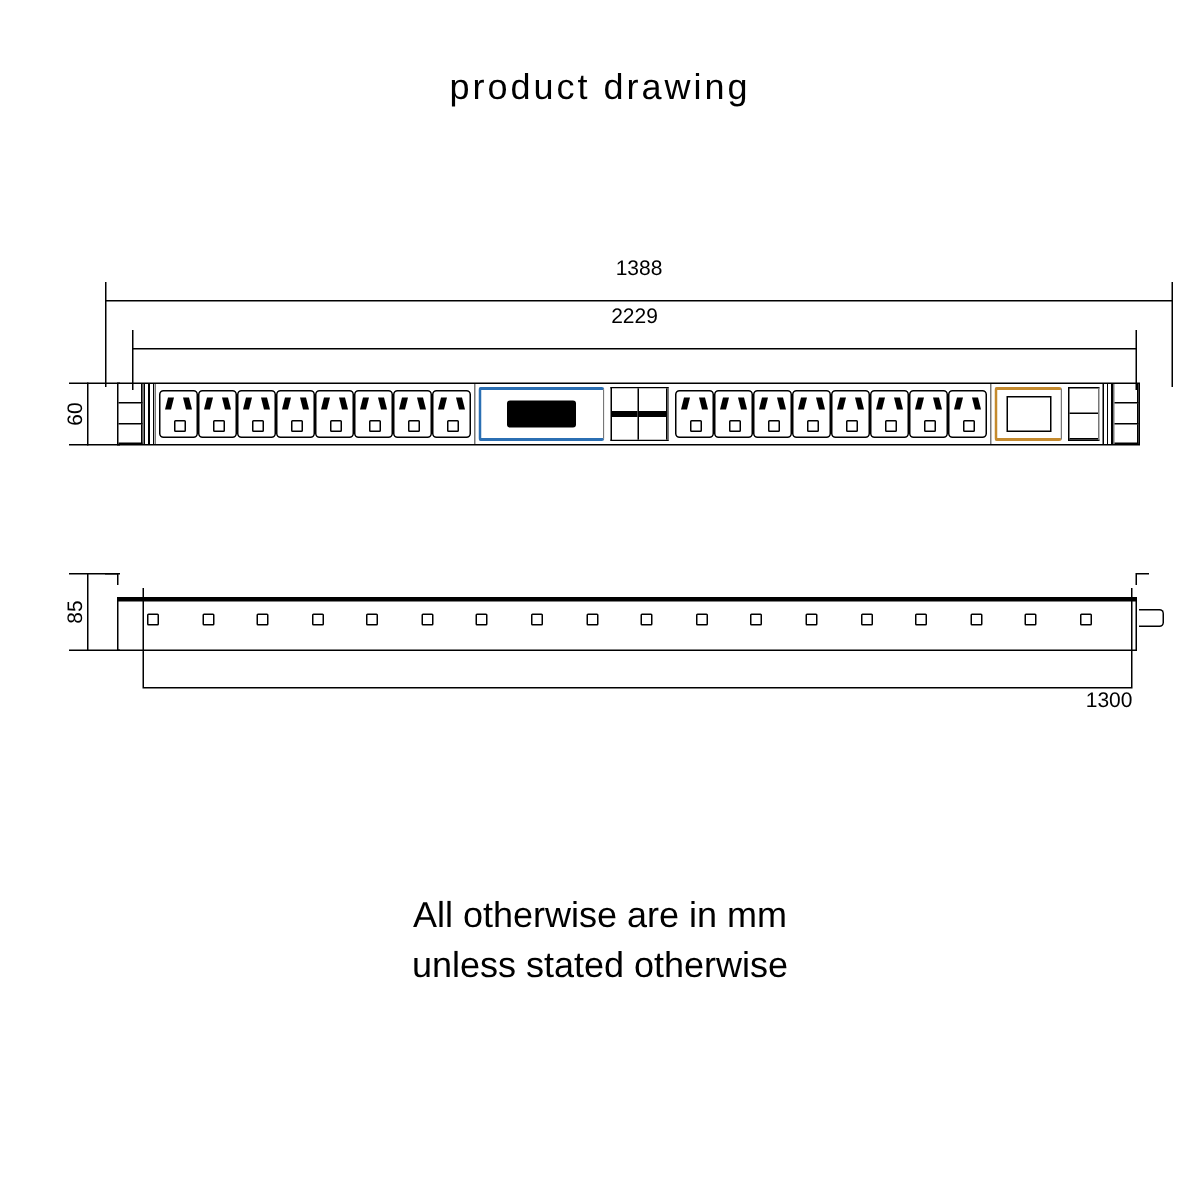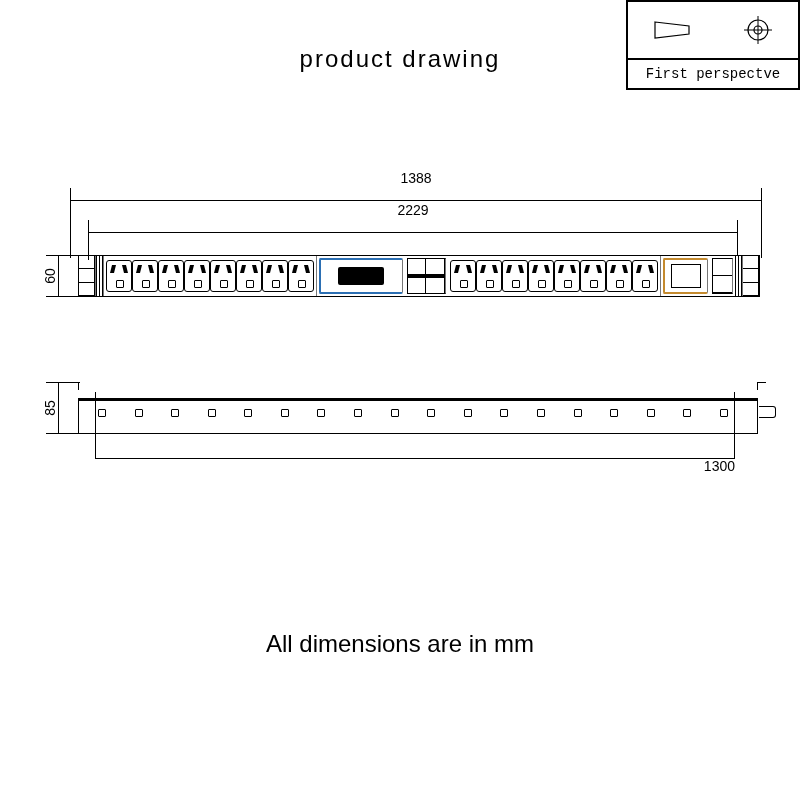--- a/index.html
+++ b/index.html
@@ -3,21 +3,21 @@
 <meta charset="utf-8">
 <style>
   html,body{margin:0;padding:0;width:800px;height:800px;background:#fff;font-family:Arial,Helvetica,sans-serif;color:#000;}
   .canvas{position:relative;width:800px;height:800px;}
   .title{position:absolute;top:45px;left:0;width:100%;text-align:center;font-size:24px;letter-spacing:2px;}
   .legend{position:absolute;top:0;right:0;border:2px solid #000;width:170px;}
   .legend .row1{height:56px;border-bottom:2px solid #000;display:flex;align-items:center;justify-content:space-around;}
   .legend .row2{height:28px;display:flex;align-items:center;justify-content:center;font-family:"Courier New",monospace;font-size:14px;}
   .note{position:absolute;bottom:140px;left:0;width:100%;text-align:center;font-size:24px;line-height:1.35;}
   
-  .dim-h{position:absolute;}
+  .dim-h{position:absolute;padding-left:20px;}
   .dim-h .bar{position:absolute;left:0;right:0;top:50%;height:0;border-top:1px solid #000;}
   .dim-h .tick{position:absolute;top:0;bottom:0;width:0;border-left:1px solid #000;}
   .dim-h .lbl{position:absolute;top:-20px;left:0;right:0;text-align:center;font-size:14px;}
   .dim-v{position:absolute;}
   .dim-v .bar{position:absolute;top:0;bottom:0;left:50%;width:0;border-left:1px solid #000;}
   .dim-v .tick{position:absolute;left:0;right:0;height:0;border-top:1px solid #000;}
   .dim-v .lbl{position:absolute;left:-6px;top:0;bottom:0;display:flex;align-items:center;justify-content:center;transform:rotate(-90deg);transform-origin:center;font-size:14px;white-space:nowrap;}
   
   .front{position:absolute;top:255px;left:78px;width:680px;height:40px;border:1.5px solid #000;display:flex;align-items:stretch;}
   .front .seg{border-right:1px solid #777;}
@@ -48,34 +48,20 @@
   .side .plug{position:absolute;right:-18px;top:16px;width:16px;height:10px;border:1.5px solid #000;border-left:none;border-radius:0 3px 3px 0;}
   .side .dots{position:absolute;left:20px;right:30px;top:22px;height:0;display:flex;justify-content:space-between;}
   .side .dots i{width:6px;height:6px;border:1px solid #000;border-radius:1px;margin-top:-3px;}
 </style>
 </head>
 <body>
 
 <div class="canvas">
   <div class="title">product  drawing</div>
 
-  <div class="legend">
-    <div class="row1">
-      <svg width="44" height="28">
-          <polygon points="4,6 38,10 38,18 4,22" fill="none" stroke="#000" stroke-width="1.2"></polygon>
-        </svg>
-      <svg width="36" height="28">
-          <circle cx="18" cy="14" r="10" fill="none" stroke="#000" stroke-width="1.2"></circle>
-          <circle cx="18" cy="14" r="4" fill="none" stroke="#000" stroke-width="1.2"></circle>
-          <line x1="18" y1="0" x2="18" y2="28" stroke="#000"></line>
-          <line x1="4" y1="14" x2="32" y2="14" stroke="#000"></line>
-        </svg>
-    </div>
-    <div class="row2">First perspectve</div>
-  </div>
 
   <div class="dim-h" style="top:190px;left:70px;width:692px;height:20px;">
     <div class="bar"></div>
     <div class="tick" style="left:0;top:-2px;height:70px;"></div>
     <div class="tick" style="right:0;top:-2px;height:70px;"></div>
     <div class="lbl">1388</div>
   </div>
 
   <div class="dim-h" style="top:222px;left:88px;width:650px;height:20px;">
     <div class="bar"></div>
@@ -209,15 +195,16 @@
   </div>
 
   <div class="dim-h" style="top:448px;left:95px;width:640px;height:20px;">
     <div class="bar"></div>
     <div class="tick" style="left:0;top:-56px;height:66px;"></div>
     <div class="tick" style="right:0;top:-56px;height:66px;"></div>
     <div class="lbl" style="top:10px;text-align:right;">1300</div>
   </div>
 
   <div class="note">
-    <span>All dimensions are in mm</span><br>
+    <span>All otherwise are in mm</span><br>
+    <span>unless stated otherwise</span>
   </div>
 </div>
 
 </body></html>

